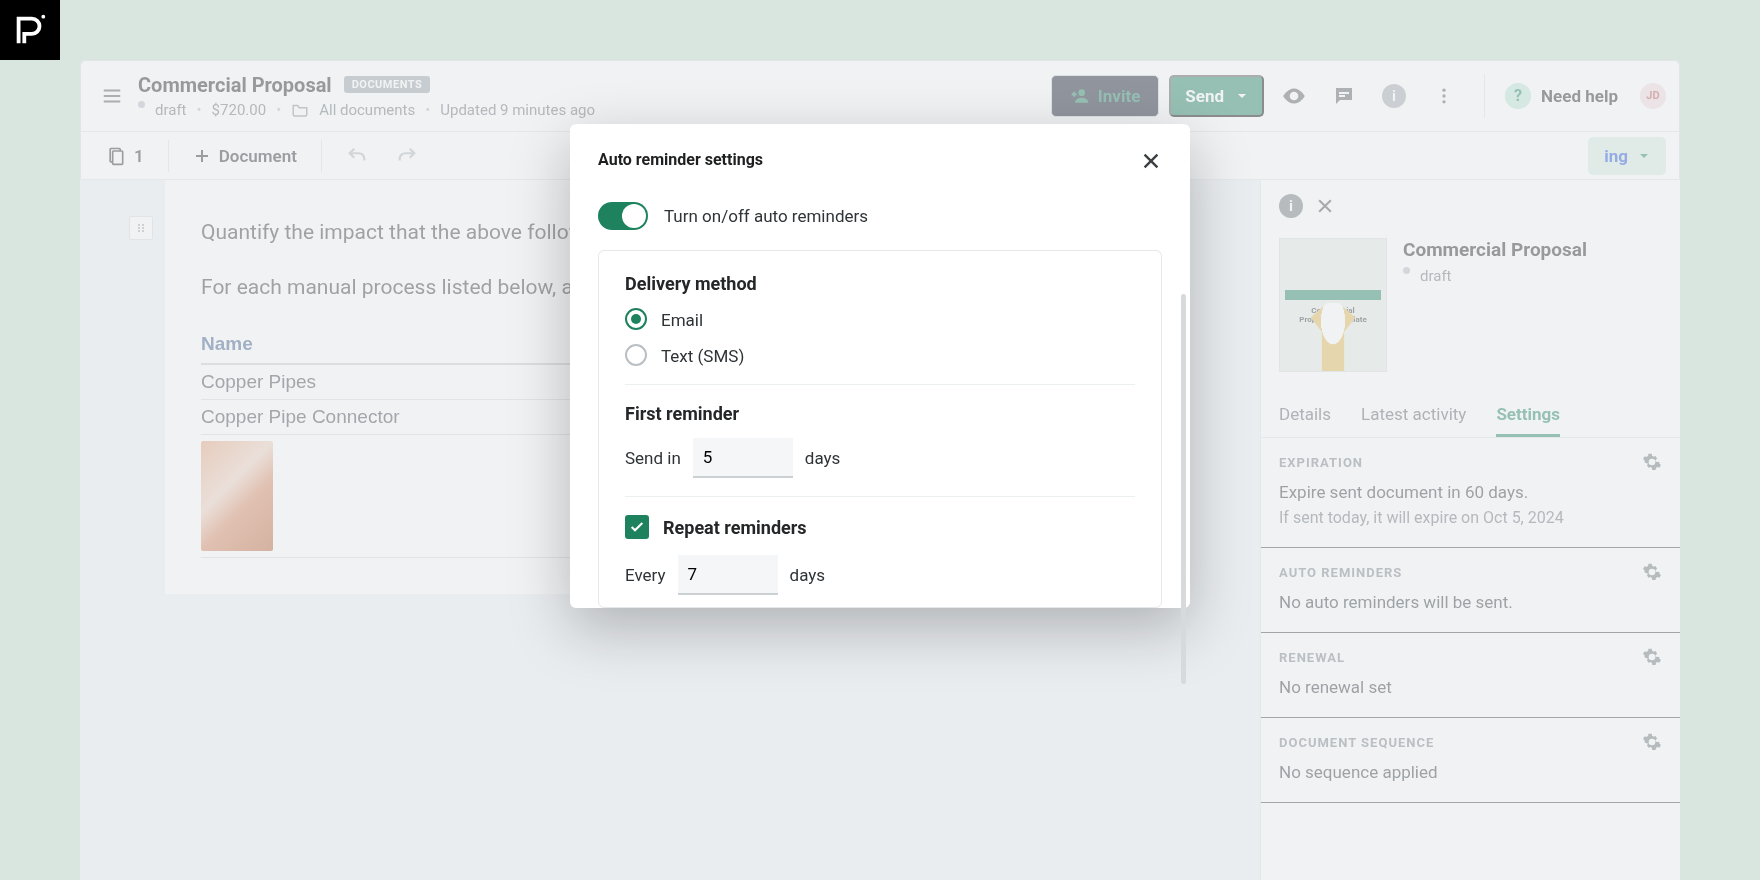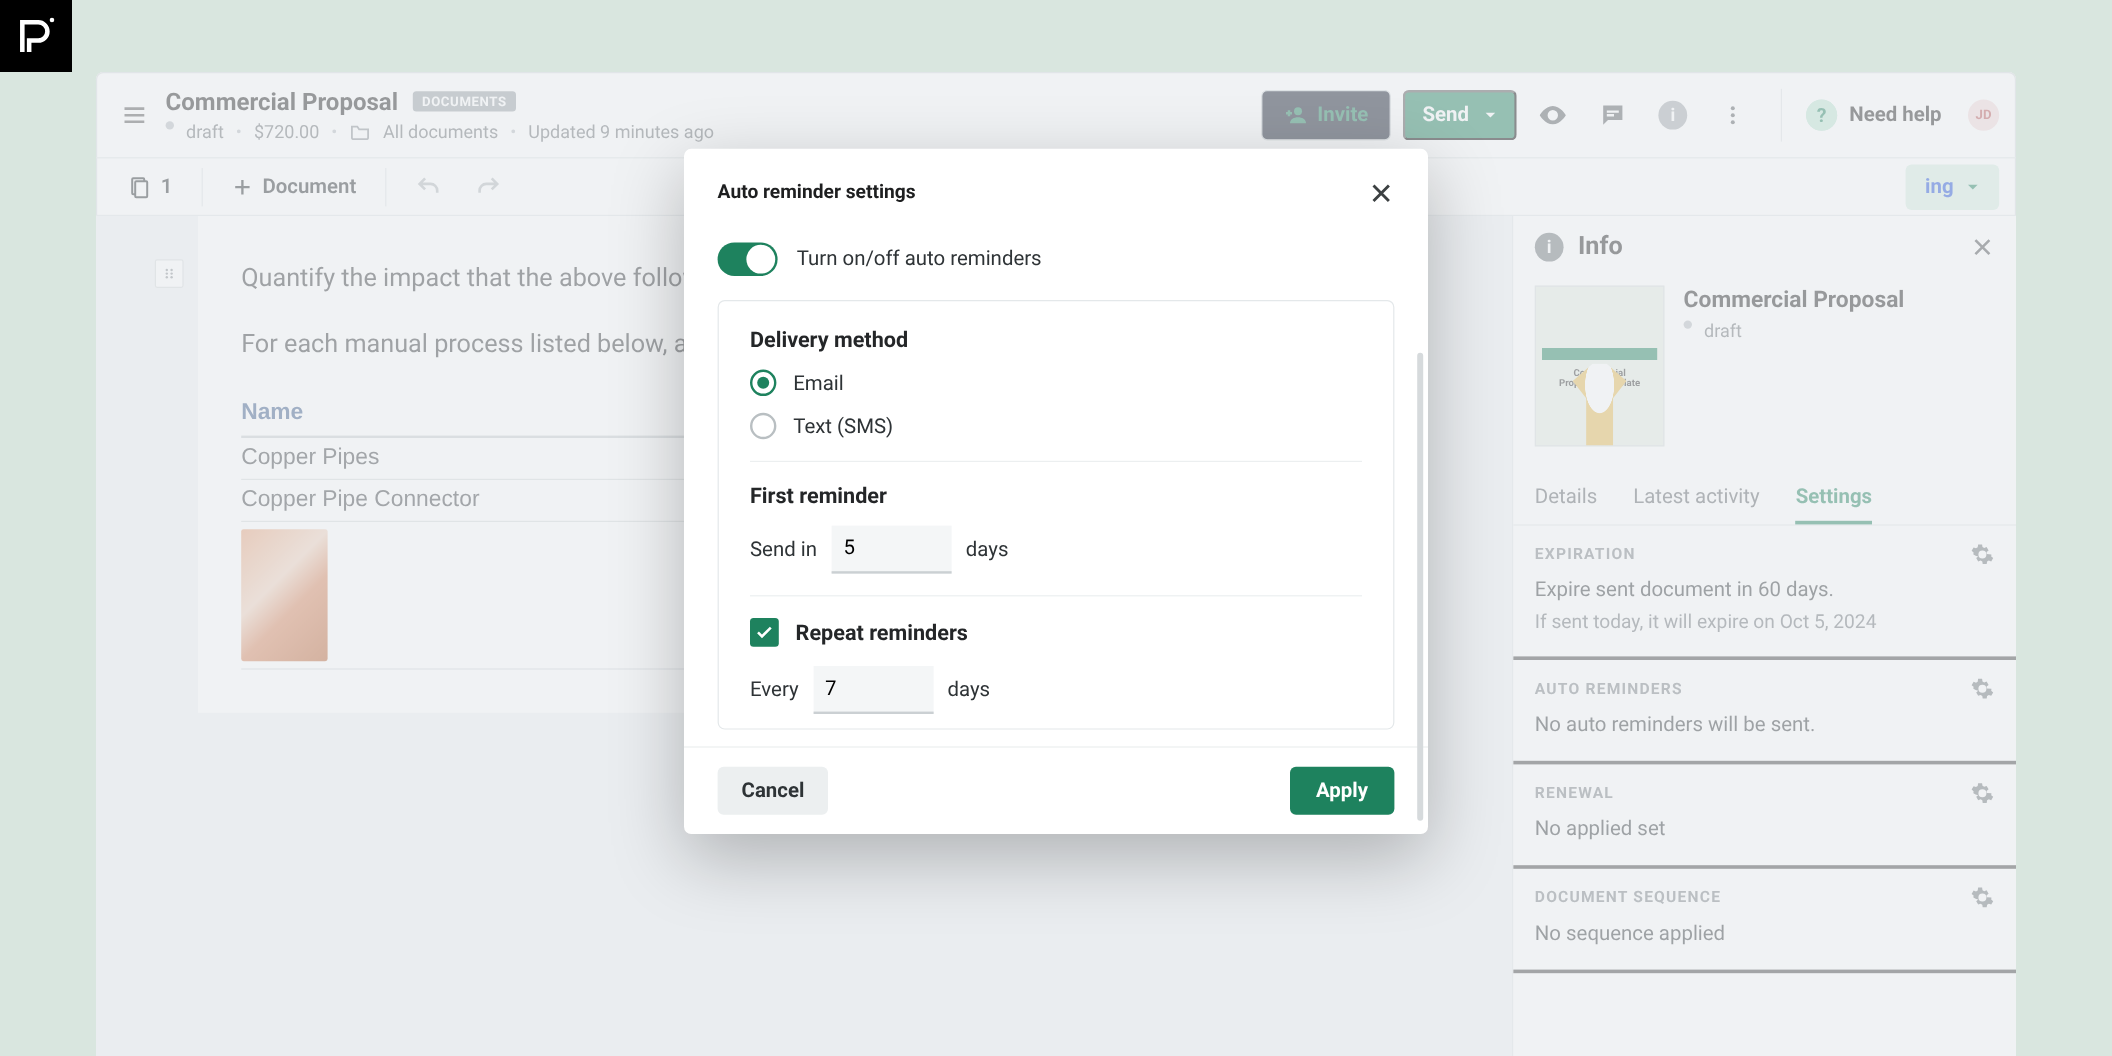--- a/index.html
+++ b/index.html
@@ -49,21 +49,21 @@
   .side-close{color:#4B4F52;}
   .doccard{display:flex;gap:16px;padding:6px 18px 18px;}
   .thumb{width:108px;height:134px;background:#E6EEE3;border:1px solid #D7DBDD;display:flex;flex-direction:column;align-items:center;justify-content:center;font-size:8px;color:#333;position:relative;overflow:hidden;}
   .thumb .thumb-bar{width:90%;height:10px;background:#1E825E;margin:3px auto 6px;}
   .thumb .thumb-hand{position:absolute;bottom:-4px;width:56px;height:72px;background:radial-gradient(ellipse at 50% 25%,#fff 0 30%,#E7B94F 31% 100%);clip-path:polygon(30% 100%,30% 40%,10% 20%,40% 0,60% 0,90% 20%,70% 40%,70% 100%);}
   .doccard-txt h3{font-size:19px;font-weight:700;color:#222;margin-bottom:6px;}
   .doccard-txt .meta-row{font-size:15px;}
   .tabs{display:flex;gap:30px;padding:0 18px;border-bottom:1px solid #E2E6E8;margin-top:4px;}
   .tab{padding:10px 0;font-size:17px;color:#5D6266;border-bottom:3px solid transparent;}
   .tab.active{color:#1E825E;font-weight:700;border-color:#1E825E;}
-  .section{padding:14px 18px;border-bottom:3px solid #404040;}
+  .section{padding:14px 18px;border-bottom:1px solid #404040;}
   .section-head{display:flex;align-items:center;justify-content:space-between;margin-bottom:10px;}
   .section-head h4{font-size:13px;letter-spacing:1px;color:#7A8185;font-weight:700;}
   .section p{color:#33383B;font-size:17px;margin-bottom:6px;}
   .section p.sub{color:#6B7176;font-size:16px;}
   .gear{color:#6F7579;}
   
   .backdrop{position:absolute;inset:0;background:rgba(230,234,236,.6);}
   .modal{position:absolute;left:50%;top:124px;transform:translateX(-50%);width:620px;background:#fff;border-radius:6px;box-shadow:0 20px 60px rgba(0,0,0,.25);display:flex;flex-direction:column;max-height:700px;}
   .modal-head{display:flex;align-items:flex-start;padding:26px 28px 10px;gap:20px;}
   .modal-head h3{font-size:16px;font-weight:700;color:#1E1F20;}
@@ -247,21 +247,20 @@
                 </td>
               </tr>
           </tbody>
         </table>
       </div>
     </div>
 
     <div class="side-col">
       <div class="side-head">
         <span class="ic-wrap round" style="font-weight:700;font-size:15px;">i</span>
-        <h2>Info</h2>
         <span class="side-close">
             <svg width="20" height="20" viewBox="0 0 24 24">
               <path stroke="#4B4F52" stroke-width="2.6" d="M5 5l14 14M19 5L5 19"></path>
             </svg>
           </span>
       </div>
       <div class="doccard">
         <div class="thumb">
           <div class="thumb-bar"></div>
           <div style="text-align:center;font-weight:700;">Commercial</div>
@@ -306,21 +305,21 @@
       </div>
       <div class="section">
         <div class="section-head">
             <h4>RENEWAL</h4>
             <span class="gear">
               <svg width="20" height="20" viewBox="0 0 24 24">
                 <path fill="#6F7579" d="M12 8a4 4 0 1 0 0 8 4 4 0 0 0 0-8zm9 4a9 9 0 0 1-.2 2l2 1.6-2 3.4-2.4-.9a8 8 0 0 1-1.7 1l-.4 2.6h-4l-.4-2.6a8 8 0 0 1-1.7-1l-2.4.9-2-3.4 2-1.6A9 9 0 0 1 3 12a9 9 0 0 1 .2-2l-2-1.6 2-3.4 2.4.9a8 8 0 0 1 1.7-1L7.7 2h4l.4 2.6a8 8 0 0 1 1.7 1l2.4-.9 2 3.4-2 1.6c.1.7.2 1.3.2 2z"></path>
               </svg>
             </span>
           </div>
-        <p>No applied set</p>
+        <p>No renewal set</p>
       </div>
       <div class="section">
         <div class="section-head">
             <h4>DOCUMENT SEQUENCE</h4>
             <span class="gear">
               <svg width="20" height="20" viewBox="0 0 24 24">
                 <path fill="#6F7579" d="M12 8a4 4 0 1 0 0 8 4 4 0 0 0 0-8zm9 4a9 9 0 0 1-.2 2l2 1.6-2 3.4-2.4-.9a8 8 0 0 1-1.7 1l-.4 2.6h-4l-.4-2.6a8 8 0 0 1-1.7-1l-2.4.9-2-3.4 2-1.6A9 9 0 0 1 3 12a9 9 0 0 1 .2-2l-2-1.6 2-3.4 2.4.9a8 8 0 0 1 1.7-1L7.7 2h4l.4 2.6a8 8 0 0 1 1.7 1l2.4-.9 2 3.4-2 1.6c.1.7.2 1.3.2 2z"></path>
               </svg>
             </span>
           </div>
@@ -371,17 +370,13 @@
         </span>
       <span>Repeat reminders</span>
     </div>
     <div class="inline-field">
       <span>Every</span>
       <input class="num-input" value="7" style="">
       <span>days</span>
     </div>
   </div>
   <div class="modal-scroll-ind"></div>
-  <div class="modal-foot">
-    <button class="btn-cancel">Cancel</button>
-    <button class="btn-apply">Apply</button>
-  </div>
 </div>
 
 </body></html>

